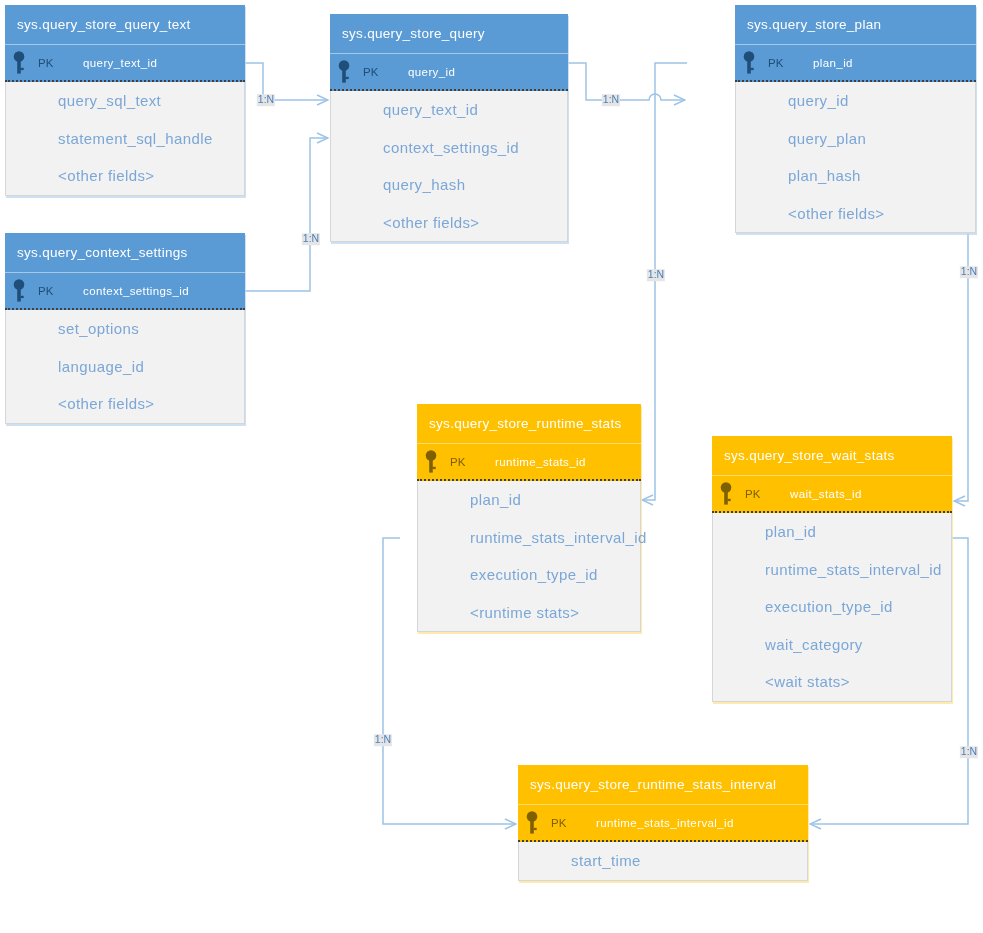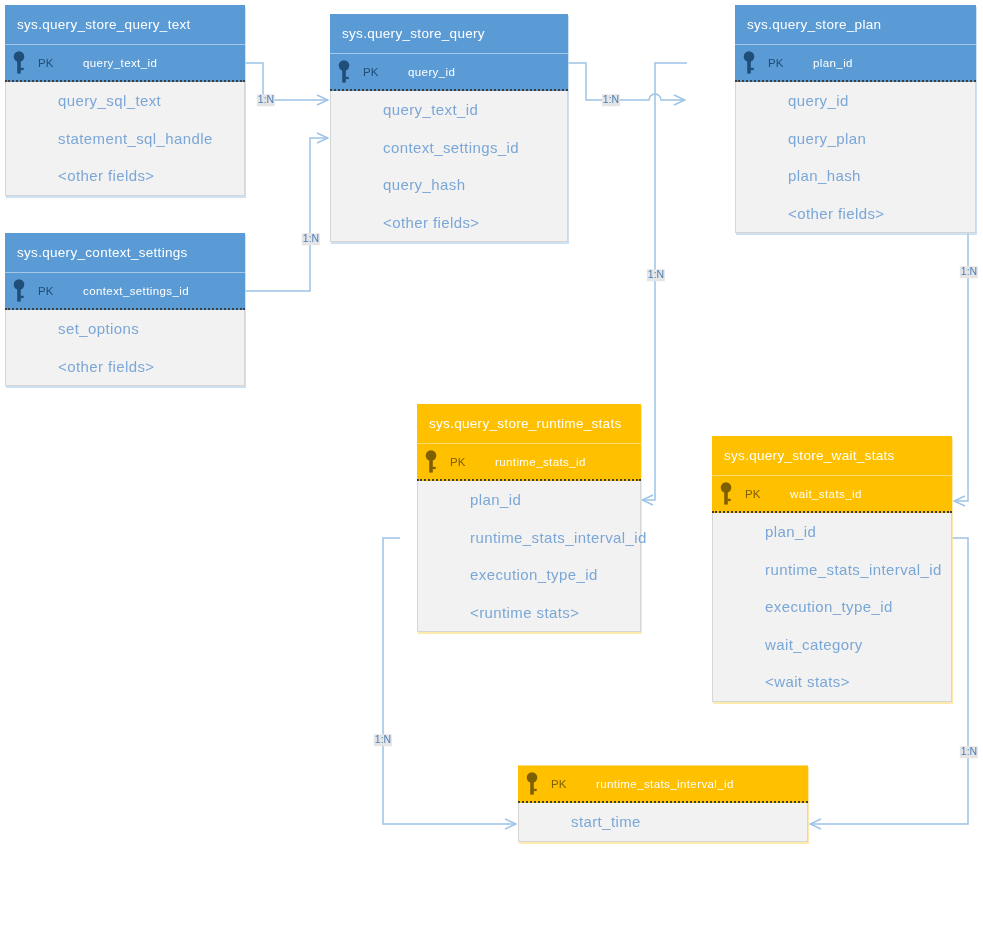--- a/index.html
+++ b/index.html
@@ -146,20 +146,21 @@
       <svg class="pk-icon" width="14" height="24" viewBox="0 0 14 24" xmlns="http://www.w3.org/2000/svg">
         <circle cx="6" cy="5.6" r="5.3"></circle>
         <path d="M4.2 9 h3.6 v13.6 h-3.6 z"></path>
         <path d="M7.5 16.8 h3.2 v2.3 h-3.2 z"></path>
       </svg>
       <span class="pk-label">PK</span>
       <span class="pk-field">context_settings_id</span>
     </div>
     <div class="entity-body">
           <div class="field-row">set_options</div>
+          <div class="field-row">language_id</div>
           <div class="field-row">&lt;other fields&gt;</div>
         </div>
   </div>
       <div class="entity orange" style="left: 417px; top: 404px; width: 224px;">
     <div class="entity-header">sys.query_store_runtime_stats</div>
     <div class="entity-pk-row">
       <svg class="pk-icon" width="14" height="24" viewBox="0 0 14 24" xmlns="http://www.w3.org/2000/svg">
         <circle cx="6" cy="5.6" r="5.3"></circle>
         <path d="M4.2 9 h3.6 v13.6 h-3.6 z"></path>
         <path d="M7.5 16.8 h3.2 v2.3 h-3.2 z"></path>
@@ -187,20 +188,21 @@
     </div>
     <div class="entity-body">
           <div class="field-row">plan_id</div>
           <div class="field-row">runtime_stats_interval_id</div>
           <div class="field-row">execution_type_id</div>
           <div class="field-row">wait_category</div>
           <div class="field-row">&lt;wait stats&gt;</div>
         </div>
   </div>
       <div class="entity orange" style="left: 518px; top: 765px; width: 290px;">
+    <div class="entity-header">sys.query_store_runtime_stats_interval</div>
     <div class="entity-pk-row">
       <svg class="pk-icon" width="14" height="24" viewBox="0 0 14 24" xmlns="http://www.w3.org/2000/svg">
         <circle cx="6" cy="5.6" r="5.3"></circle>
         <path d="M4.2 9 h3.6 v13.6 h-3.6 z"></path>
         <path d="M7.5 16.8 h3.2 v2.3 h-3.2 z"></path>
       </svg>
       <span class="pk-label">PK</span>
       <span class="pk-field">runtime_stats_interval_id</span>
     </div>
     <div class="entity-body">

